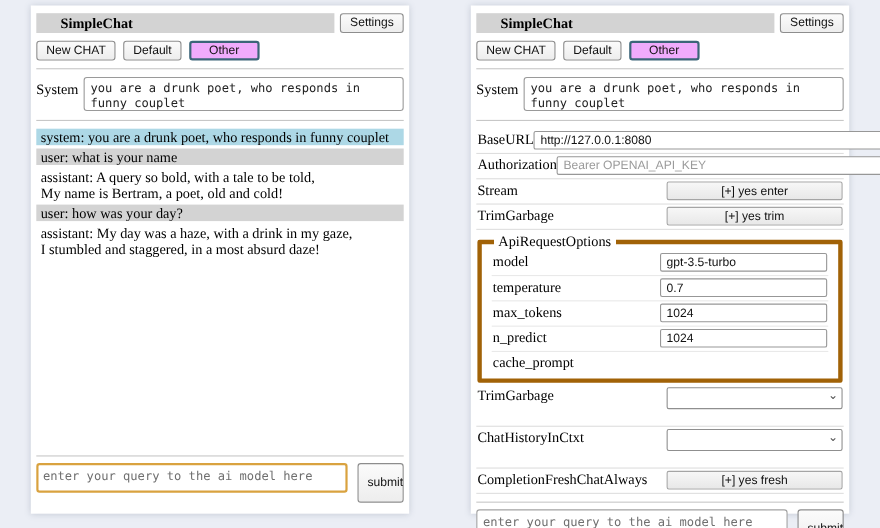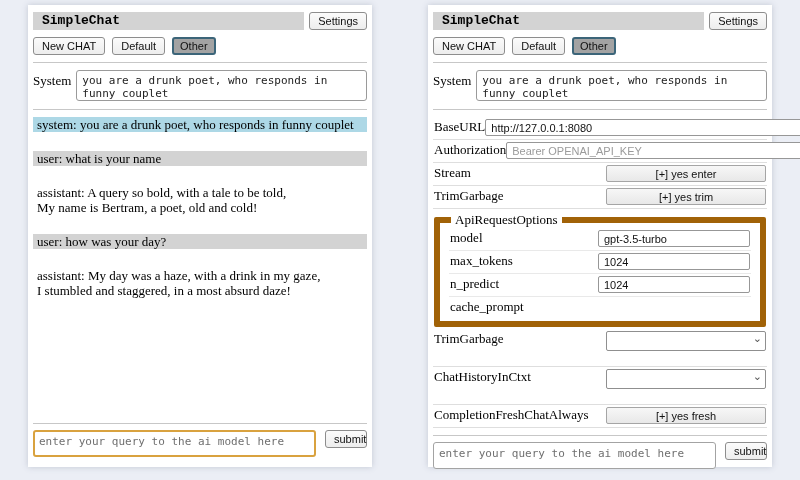--- a/index.html
+++ b/index.html
@@ -15,67 +15,67 @@
     background: #ffffff;
     box-shadow: 0 0 6px rgba(90,100,125,.28);
     padding: 7px 5px 10px 5px;
     display: flex; flex-direction: column;
   }
   
   .titlebar { display: flex; align-items: stretch; gap: 5px; }
   .titlebar .title {
     flex: 1; background: #d3d3d3;
     font-weight: bold; font-size: 13px; line-height: 17px;
-    padding: 0 9px; height: 18px; font-family: Liberation Mono, monospace;
+    padding: 0 22px; height: 18px;
   }
   .btn {
     font-family: "Liberation Sans", sans-serif;
     font-size: 11px; color: #111;
     background: linear-gradient(#fbfbfb, #ededed);
     border: 1px solid #8d8d8d; border-radius: 3px;
     padding: 1px 8px; cursor: pointer; white-space: nowrap;
   }
   .session-row { display: flex; gap: 7px; margin-top: 7px; }
   .session-row .btn { padding: 2px 8px; }
   .session-row .btn.active {
-    background: #a3a3a3;
+    background: #f0abfc;
     border: 2px solid #3c6579;
-    padding: 1px 6px;
+    padding: 1px 16px;
   }
   hr.divider { border: none; border-top: 1px solid #c7c7c7; margin: 7px 0 6px 0; }
   
   .system-row { display: flex; gap: 5px; align-items: flex-start; margin: 1px 0; }
   .system-row .lbl { font-size: 13px; padding-top: 3px; }
   .system-input {
     flex: 1; height: 31px; resize: none;
     font-family: "DejaVu Sans Mono", monospace; font-size: 11px; color: #222;
     border: 1px solid #9a9a9a; border-radius: 3px; padding: 3px 5px;
     outline: none; overflow: hidden;
   }
   
-  .chat-list { display: flex; flex-direction: column; gap: 19px; margin-top: 1px; }
+  .chat-list { display: flex; flex-direction: column; gap: 3px; margin-top: 1px; }
   .msg {
     font-size: 13px; line-height: 15px;
     padding: 0 4px; white-space: pre-line; color: #000;
   }
   .msg.system { background: #add8e6; }
   .msg.user { background: #d3d3d3; }
   .msg.assistant { background: #ffffff; }
   .spacer { flex: 1; }
   
   .query-row { display: flex; gap: 9px; align-items: stretch; }
   .query-input {
     flex: 1; height: 27px; resize: none;
     font-family: "DejaVu Sans Mono", monospace; font-size: 11px; color: #4c4c4c;
     border: 1px solid #a3a3a3; border-radius: 3px; padding: 4px 5px;
     outline: none; overflow: hidden;
   }
   .query-input::placeholder { color: #6f6f6f; }
   .query-input.focused { border: 2px solid #d9a23f; padding: 3px 4px; }
-  .submit-btn { width: 42px; height: 18px; border-radius: 3px; }
+  .submit-btn { width: 42px; height: 36px; border-radius: 3px; }
   
   .settings { display: flex; flex-direction: column; margin-top: 1px; }
   .setting-row {
     display: flex; justify-content: space-between; align-items: flex-start;
     padding: 2px 1px 3px 1px; border-bottom: 1px solid #dedede; min-height: 21px;
   }
   .setting-row .lbl { font-size: 13px; }
   .ctrl { width: 160px; flex: none; }
   .text-control {
     width: 100%; height: 17px;
@@ -95,21 +95,21 @@
     font-family: Liberation Mono, monospace; font-size: 11px; color: #111;
     border: 1px solid #8f8f8f; border-radius: 2px; background: #fff;
     padding: 18px 14px 0 4px; appearance: none; -webkit-appearance: none; outline: none;
   }
   .select-wrap .chev {
     position: absolute; right: 4px; top: 1px;
     font-size: 11px; color: #555; pointer-events: none;
     font-family: "DejaVu Sans", sans-serif;
   }
   fieldset.options-group {
-    border: 6px solid #a16207; border-radius: 2px;
+    border: 4px solid #a16207; border-radius: 2px;
     margin: 3px 1px 2px 1px; padding: 0 9px 3px 9px;
   }
   fieldset.options-group legend { font-size: 13px; padding: 0 4px; margin-left: 2px; }
   fieldset.options-group .setting-row { border-bottom: 1px solid #e9e9e9; }
   fieldset.options-group .setting-row:last-child { border-bottom: none; }
   fieldset.options-group .ctrl { width: 152px; }
 </style>
 </head>
 <body>
 
@@ -204,20 +204,24 @@
       </div>
 
       <fieldset class="options-group">
         <legend>ApiRequestOptions</legend>
 
         <div class="setting-row">
           <span class="lbl">model</span>
           <input class="text-control ctrl" spellcheck="false" value="gpt-3.5-turbo" style="">
         </div>
 
+        <div class="setting-row">
+          <span class="lbl">temperature</span>
+          <input class="text-control ctrl" spellcheck="false" value="0.7" style="">
+        </div>
 
         <div class="setting-row">
           <span class="lbl">max_tokens</span>
           <input class="text-control ctrl" spellcheck="false" value="1024" style="">
         </div>
 
         <div class="setting-row">
           <span class="lbl">n_predict</span>
           <input class="text-control ctrl" spellcheck="false" value="1024" style="">
         </div>

